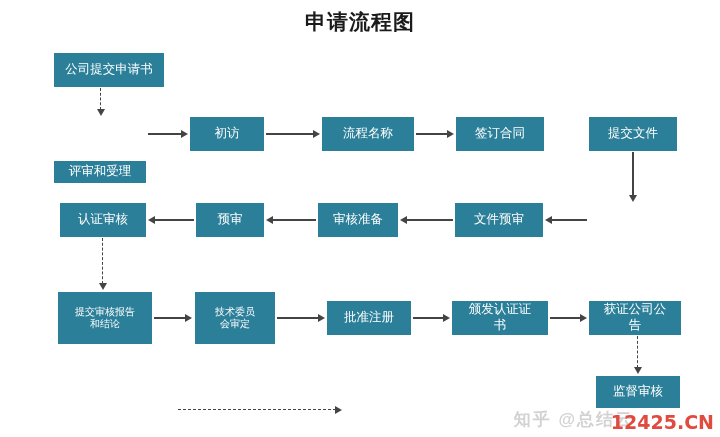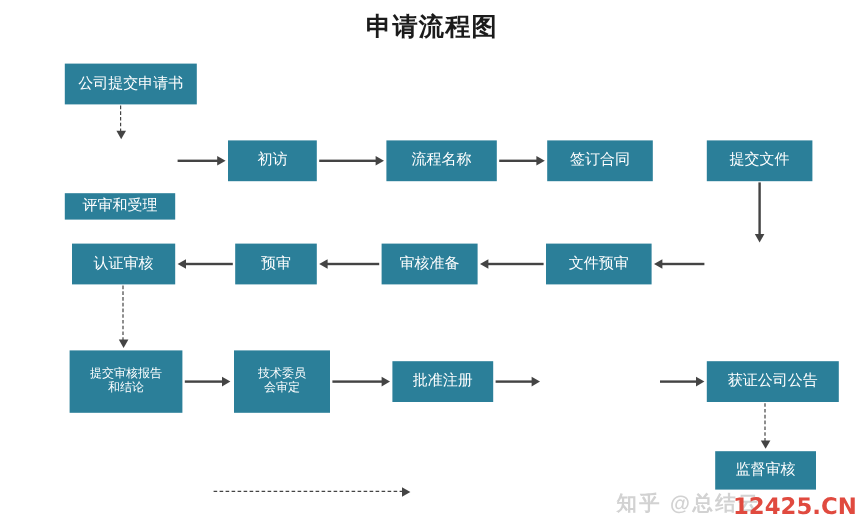--- a/index.html
+++ b/index.html
@@ -157,21 +157,22 @@
   <div class="node" style="left:60px;  top:203px; width:86px;  height:34px;">认证审核</div>
   <div class="node" style="left:196px; top:203px; width:68px;  height:34px;">预审</div>
   <div class="node" style="left:318px; top:203px; width:80px;  height:34px;">审核准备</div>
   <div class="node" style="left:455px; top:203px; width:88px;  height:34px;">文件预审</div>
 
   <div class="node two-line" style="left:58px;  top:292px; width:94px;  height:52px; white-space:pre-line;">提交审核报告
 和结论</div>
   <div class="node two-line" style="left:195px; top:292px; width:80px;  height:52px; white-space:pre-line;">技术委员
 会审定</div>
   <div class="node" style="left:327px; top:301px; width:84px;  height:34px;">批准注册</div>
-  <div class="node" style="left:589px; top:301px; width:110px;  height:34px;">获证公司公告</div>
+  <div class="node" style="left:452px; top:301px; width:96px;  height:34px;">颁发认证证书</div>
+  <div class="node" style="left:589px; top:301px; width:92px;  height:34px;">获证公司公告</div>
   <div class="node" style="left:596px; top:376px; width:84px;  height:32px;">监督审核</div>
 
   <div class="arrow arrow-v-down dashed" style="left:94px; top:88px; width:14px; height:28px;">
     <div class="line"></div>
       <div class="head"></div>
   </div>
 
   <div class="arrow arrow-h-right" style="left:148px; top:127px; width:40px; height:14px;">
     <div class="line"></div>
       <div class="head"></div>

